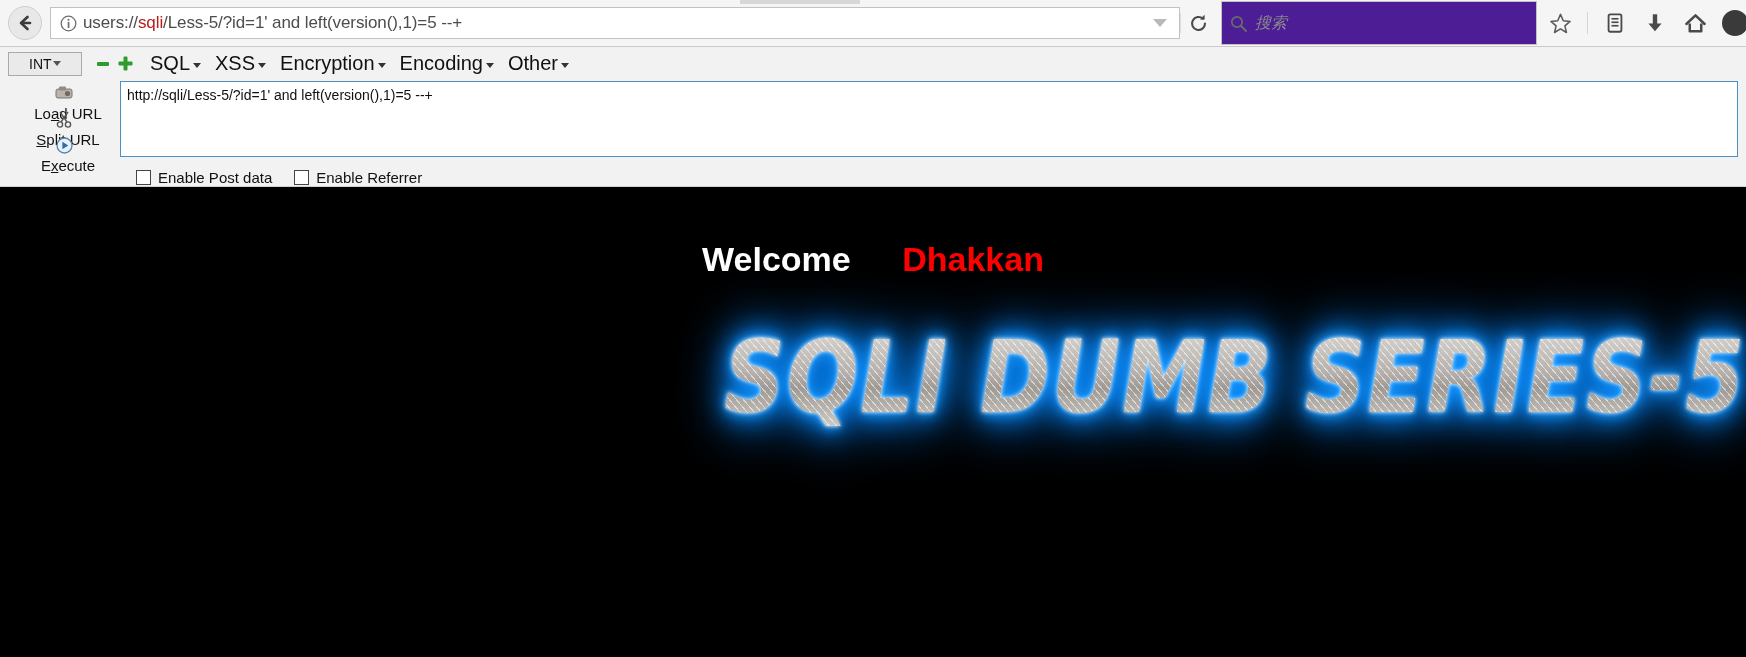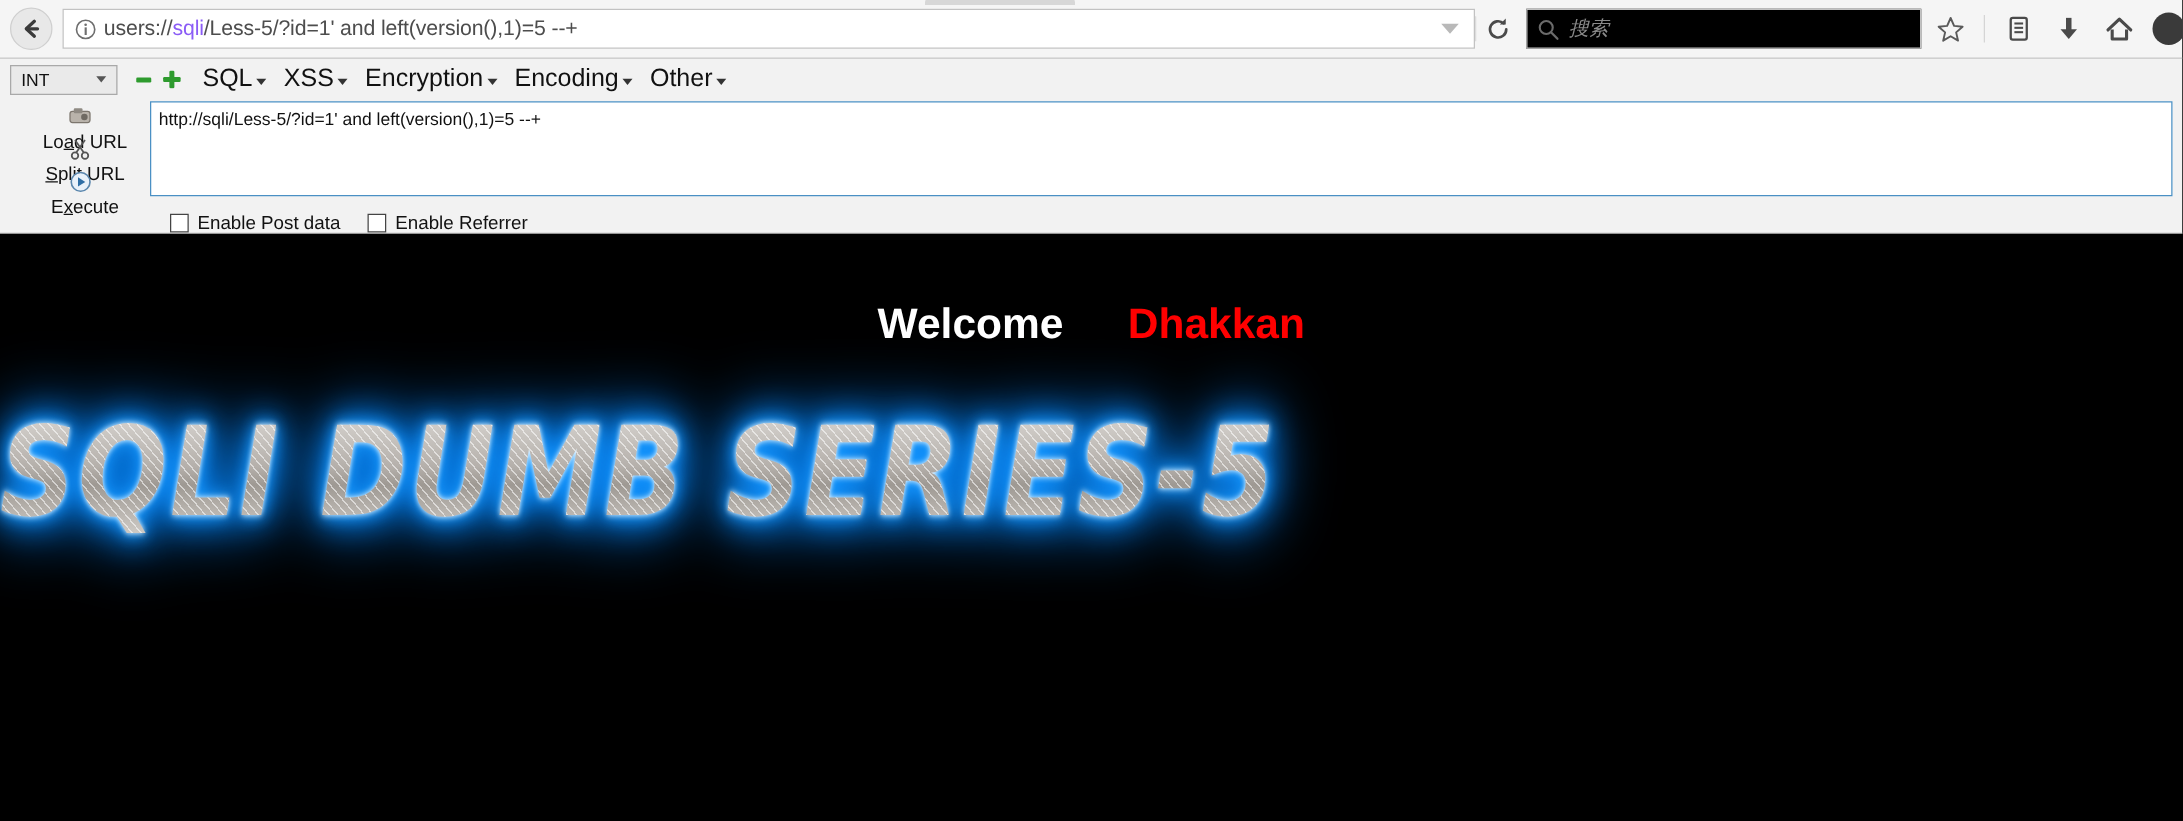--- a/index.html
+++ b/index.html
@@ -58,21 +58,21 @@
   }
   .url-text {
     flex: 1 1 auto;
     font-size: 17px;
     color: #4d4d4d;
     white-space: nowrap;
     overflow: hidden;
     text-overflow: ellipsis;
     letter-spacing: -0.1px;
   }
-  .url-text .host { color: #8b5cf6; }
+  .url-text .host { color: #b91c1c; }
   .url-dropdown {
     flex: 0 0 auto;
     width: 26px; height: 30px;
     display: flex; align-items: center; justify-content: center;
     border-left: 0;
     cursor: pointer;
   }
   .caret-down {
     width: 0; height: 0;
     border-left: 7px solid transparent;
@@ -81,22 +81,22 @@
   }
   .vsep { width:1px; height:20px; background:#dcdcdc; flex:0 0 auto; }
   .reload-btn {
     flex: 0 0 auto;
     width: 34px; height: 32px;
     display:flex; align-items:center; justify-content:center;
     cursor: pointer;
   }
   .searchbar {
     flex: 0 0 316px;
-    height: 32px;
-    background: #000000;
+    height: 44px;
+    background: #4c1d95;
     border: 1px solid #c2c2c2;
     display: flex; align-items: center;
     padding: 0 8px;
     margin-left: 6px;
   }
   .search-ph {
     font-size: 16px; color: #8a8a8a;
     font-style: italic;
     margin-left: 8px;
   }
@@ -123,26 +123,26 @@
     height: 140px;
     position: relative;
   }
   .hb-menurow {
     display: flex; align-items: center;
     height: 30px;
     padding: 3px 8px 0 8px;
     gap: 0;
   }
   .hb-select {
-    width: 86px; height: 24px;
+    width: 74px; height: 24px;
     border: 1px solid #a9a9a9;
     background: #eaeaea;
     font-size: 14px;
     color: #111;
-    padding: 0 8px;
+    padding: 0 20px;
     display: flex; align-items: center; justify-content: space-between;
     font-family: "Liberation Sans", sans-serif;
     cursor: pointer;
   }
   .hb-select .sel-caret {
     width:0;height:0;
     border-left:4px solid transparent;
     border-right:4px solid transparent;
     border-top:5px solid #555;
   }
@@ -233,21 +233,21 @@
   }
   .youarein {
     text-align: center;
     color: #ffff00;
     font-size: 28px;
     font-weight: normal;
     margin-top: 7px;
   }
   .banner-wrap {
     margin-top: 58px;
-    text-align: left;
+    text-align: right;
   }
   .banner-text {
     display: inline-block;
     font-family: "DejaVu Sans", sans-serif;
     font-size: 84px;
     font-weight: bold;
     font-style: italic;
     letter-spacing: 2px;
     color: #b7b2ad;
     background-image:

